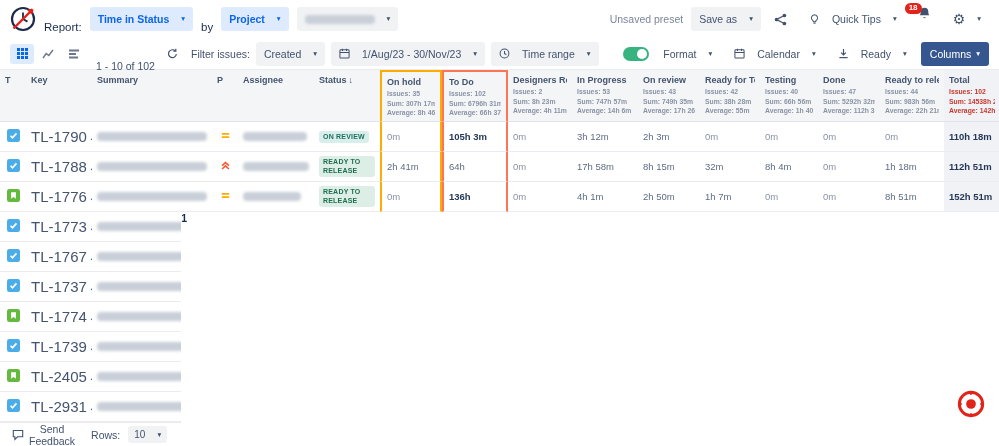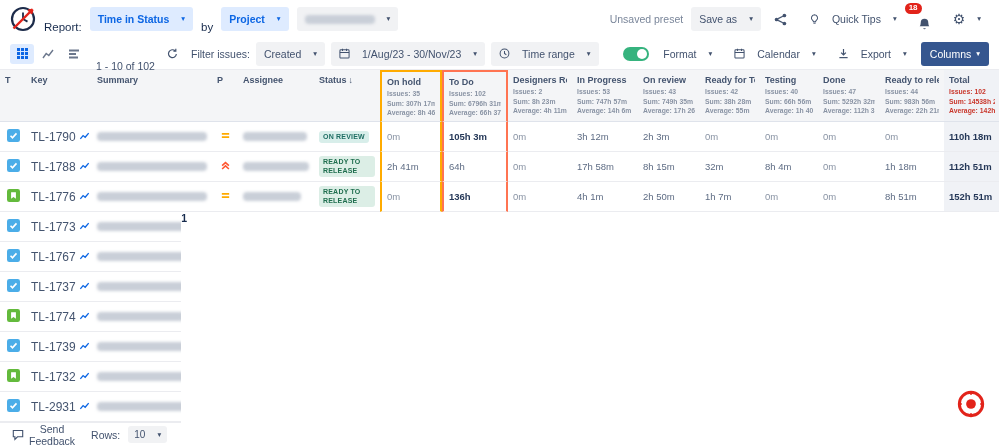--- a/index.html
+++ b/index.html
@@ -17,21 +17,21 @@
   .topbar{height:38px;display:flex;align-items:center;gap:8px;padding:0 10px;}
   .lbl{font-size:11.5px;color:var(--txt);margin-top:16px;}
   .chip{height:24px;padding:0 8px;border:none;border-radius:3px;display:inline-flex;align-items:center;gap:12px;
         background:#F1F2F4;color:var(--mid);font-size:10.5px;cursor:pointer;white-space:nowrap;}
   .chip.blue{background:var(--ltblue);color:var(--blue);font-weight:bold;}
   .chip.ghost{background:transparent;}
   .caret{font-size:7.5px;line-height:1;}
   .muted{font-size:10.5px;color:var(--muted);}
   .icon-btn{width:24px;height:24px;border:none;background:transparent;border-radius:3px;color:var(--mid);
             display:inline-flex;align-items:center;justify-content:center;cursor:pointer;}
-  .bell-wrap{position:relative;width:24px;height:24px;display:inline-flex;align-items:flex-end;justify-content:center;color:var(--mid);cursor:pointer;}
+  .bell-wrap{position:relative;width:24px;height:24px;display:inline-flex;align-items:flex-start;justify-content:center;color:var(--mid);cursor:pointer;}
   .badge-cnt{position:absolute;top:-4px;left:-8px;background:var(--red);color:#fff;font-size:8px;font-weight:bold;
              border-radius:7px;padding:1px 4px;line-height:1.1;}
   .gear-glyph{font-size:14px;color:var(--mid);line-height:1;}
   
   .toolbar{height:32px;display:flex;align-items:center;gap:6px;padding:0 10px;border-bottom:1px solid var(--line);}
   .view-group{display:flex;gap:2px;margin-right:4px;}
   .view-btn{width:24px;height:20px;border:none;background:transparent;color:#6B778C;border-radius:3px;
             display:inline-flex;align-items:center;justify-content:center;cursor:pointer;}
   .view-btn.active{background:var(--ltblue);color:var(--blue);}
   .count{font-size:10.5px;color:var(--mid);white-space:nowrap;margin-top:24px;}
@@ -55,21 +55,21 @@
   td.ctr{text-align:center;padding:2px 1px;}
   td.b{font-weight:bold;color:#253858;margin-left:38px;}
   td.zero{color:#8993A4;}
   td.c15{font-weight:bold;color:#253858;}
   .hl-yellow{border-left:2px solid var(--yl) !important;border-right:2px solid var(--yl) !important;}
   .hl-orange{border-left:2px solid var(--or) !important;border-right:2px solid var(--or) !important;}
   th.hl-top.hl-yellow{border-top:2px solid var(--yl);}
   th.hl-top.hl-orange{border-top:2px solid var(--or);}
   td.hl-bottom.hl-yellow{border-bottom:2px solid var(--yl);}
   td.hl-bottom.hl-orange{border-bottom:2px solid var(--or);}
-  .key-text{font-size:12px;color:#44546F;cursor:pointer;}
+  .key-text{font-size:15px;color:#44546F;cursor:pointer;}
   .trend-m{margin-left:3px;}
   .blur-bar{height:9px;border-radius:4px;background:#C9CFD8;filter:blur(1.5px);max-width:100%;}
   .badge{display:inline-block;font-size:7px;font-weight:bold;letter-spacing:.2px;padding:2px 4px;border-radius:3px;
          line-height:1.25;max-width:58px;white-space:normal;}
   .badge-green{background:#DCEEE6;color:#1F6E4E;}
   .badge-gray{background:#DFE1E6;color:#44546F;}
   .badge-review{background:#D8EEEA;color:#1F6E63;}
   
   .footer{height:24px;display:flex;align-items:center;gap:8px;padding:0 12px;border-top:1px solid var(--line);}
   .feedback{border:none;background:transparent;display:inline-flex;align-items:center;gap:5px;
@@ -230,21 +230,21 @@
       <span>Calendar</span>
       <span class="caret">▾</span>
     </button>
     <button class="chip ghost">
       <span class="icn">
         <svg width="11" height="11" viewBox="0 0 12 12" fill="none" stroke="currentColor" stroke-width="1.3">
           <path d="M6 1v6.2M3.4 5L6 7.6 8.6 5"></path>
             <path d="M1.5 10.5h9"></path>
         </svg>
       </span>
-      <span>Export</span>
+      <span>Ready</span>
       <span class="caret">▾</span>
     </button>
     <button class="btn-primary">
       <span>Columns</span>
       <span class="caret">▾</span>
     </button>
   </div>
 
   <div class="table-wrap">
     <table id="tis-table">
@@ -629,21 +629,21 @@
             <td class="c14 time zero">0m</td>
             <td class="c15 total-col">184h 51m</td>
           </tr>
           <tr>
             <td class="c0 ctr"><span class="icn">
                 <svg width="13" height="13" viewBox="0 0 14 14">
                   <rect width="14" height="14" rx="2.5" fill="#63BA3C"></rect>
                   <path d="M4.4 3.4h5.2v7.2L7 8.6l-2.6 2z" fill="#fff"></path>
                 </svg>
               </span></td>
-            <td class="c1"><span class="key-text">TL-1732</span><span class="icn trend-m">
+            <td class="c1"><span class="key-text">TL-2405</span><span class="icn trend-m">
                 <svg width="11" height="10" viewBox="0 0 12 12" fill="none" stroke="#0C66E4" stroke-width="1.6">
                   <polyline points="1,9.5 4.3,5.5 6.8,7.5 11,2.5"></polyline>
                 </svg>
               </span></td>
             <td class="c2">
               <div class="blur-bar" style="width: 134px;"></div>
             </td>
             <td class="c3 ctr"><span class="icn">
                 <svg width="11" height="11" viewBox="0 0 12 12" fill="none" stroke="#FF5630" stroke-width="1.9">
                   <path d="M2.3 8.2L6 4.5l3.7 3.7"></path>

